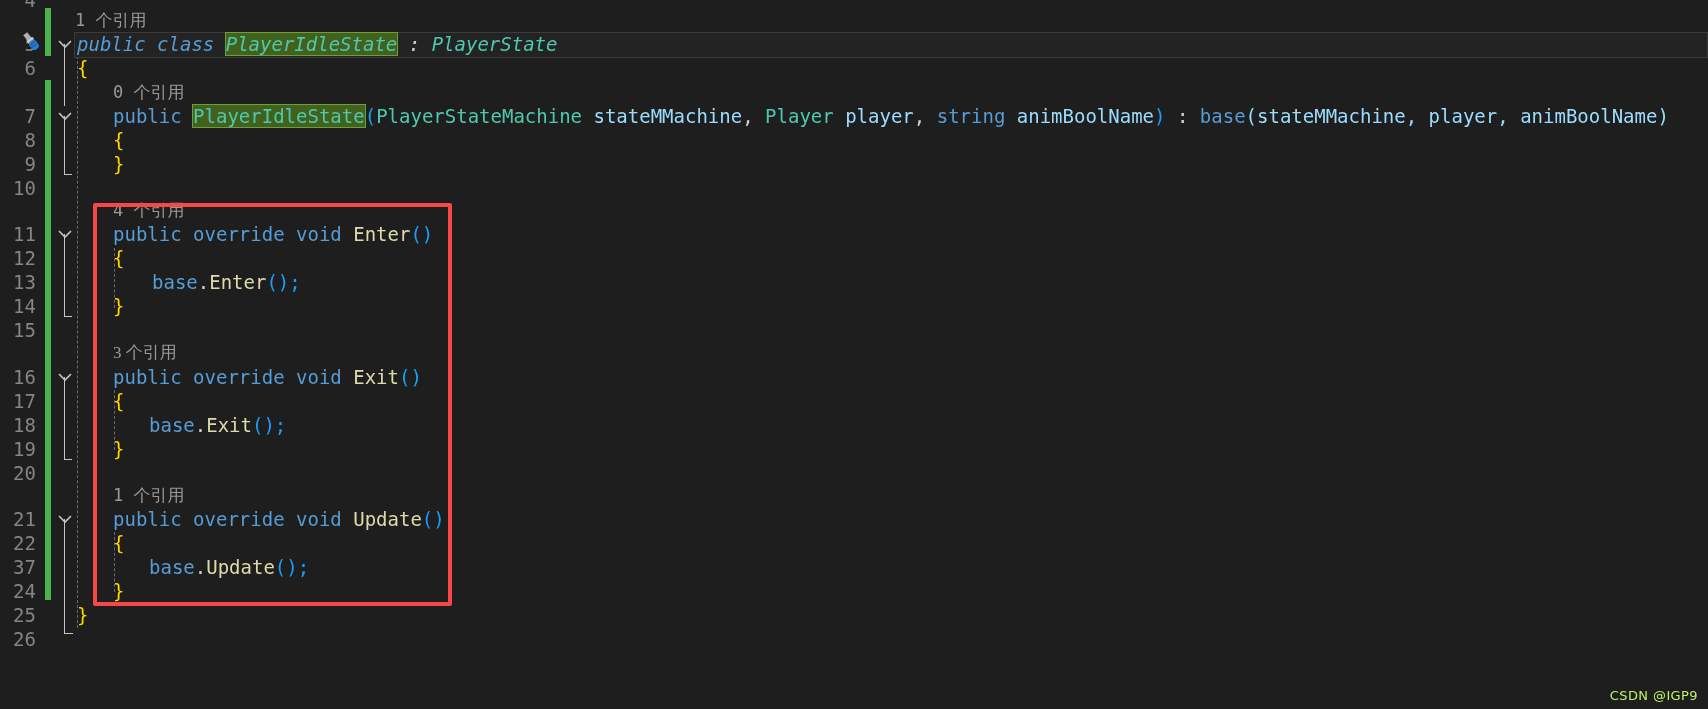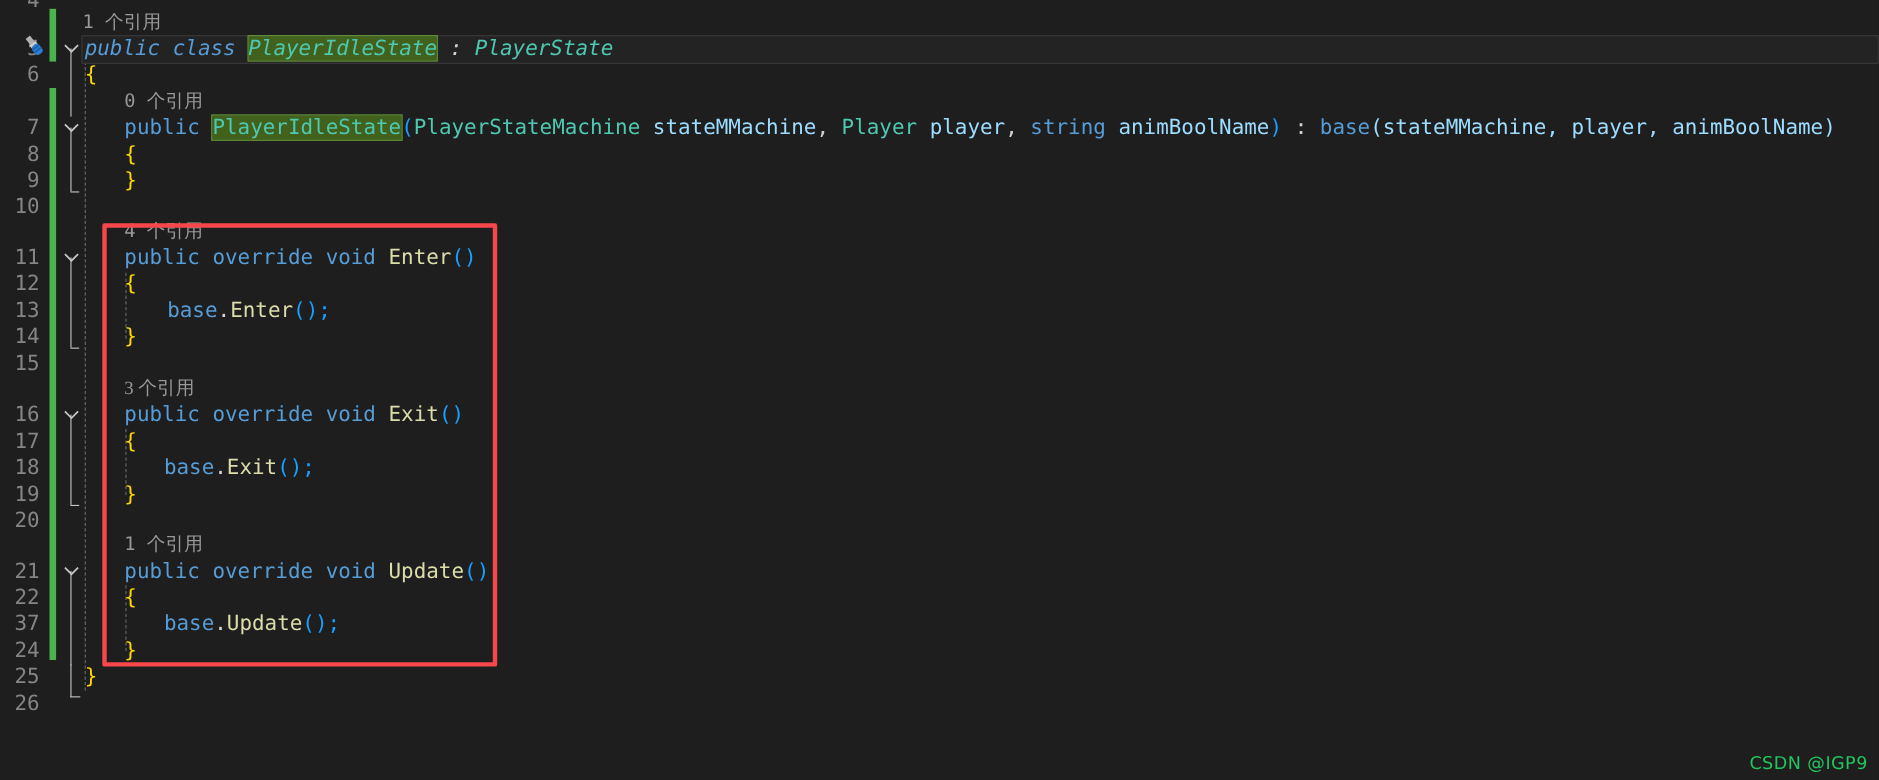--- a/index.html
+++ b/index.html
@@ -147,22 +147,22 @@
     border: 4px solid #f8474b;
     border-radius: 2px;
     pointer-events: none;
     background: transparent;
   }
 
   
   .watermark {
     position: absolute;
     right: 10px; bottom: 6px;
-    font-size: 16px;
-    color: #22c55e;
+    font-size: 13px;
+    color: #bef264;
     font-family: "DejaVu Sans", "Liberation Sans", sans-serif;
     letter-spacing: .4px;
   }
 </style>
 </head>
 <body>
 
 <div id="editor">
 
   <div class="gutter">

